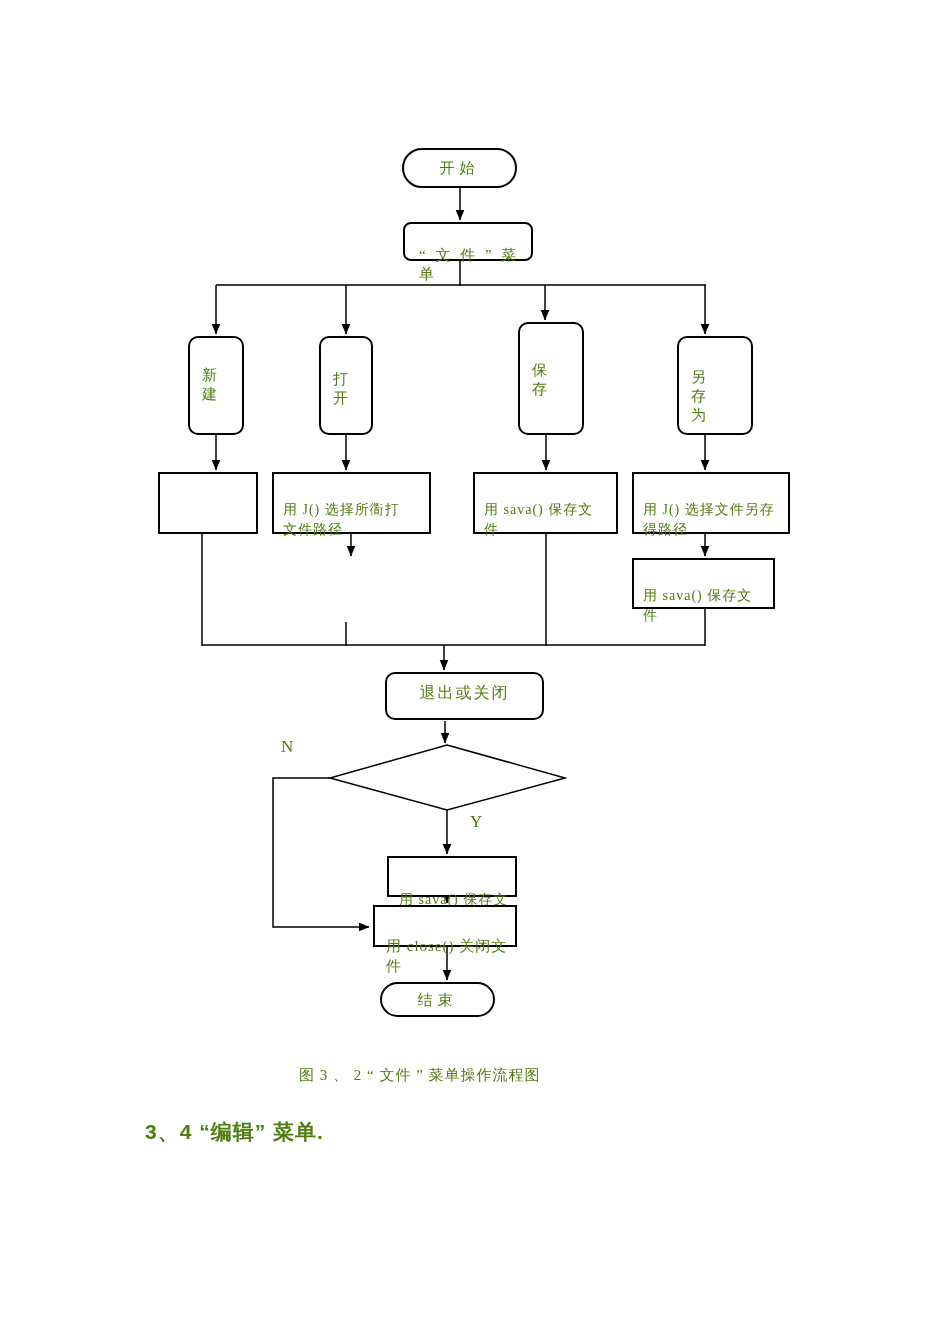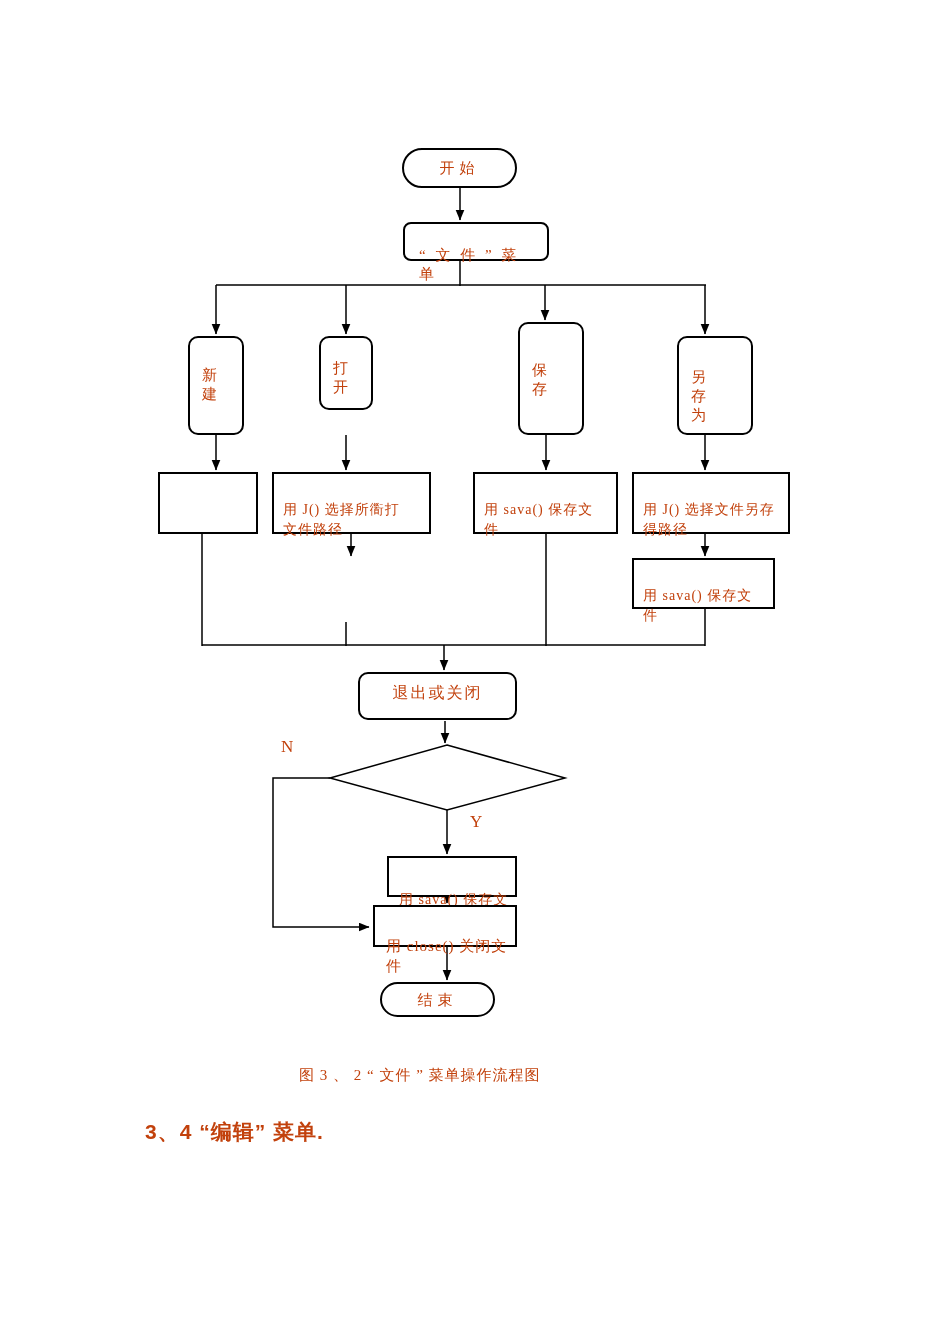--- a/index.html
+++ b/index.html
@@ -2,21 +2,21 @@
 <html><head>
 <meta charset="utf-8">
 <style>
   html,body{margin:0;padding:0;background:#e8e8e8;}
   .page{
     position:relative;
     width:950px;height:1344px;
     margin:0 auto;
     background:#ffffff;
     font-family:"Liberation Serif","DejaVu Serif",serif;
-    color:#c2410c;
+    color:#4d7c0f;
     overflow:hidden;
   }
   svg.wires{position:absolute;left:0;top:0;z-index:1;}
   .node{
     position:absolute;
     box-sizing:border-box;
     border:2px solid #000;
     background:#fff;
     z-index:2;
     white-space:pre-line;
@@ -27,21 +27,21 @@
   .oval{border-radius:22px;display:flex;align-items:center;justify-content:center;letter-spacing:5px;font-size:15px;}
   .rounded{border-radius:10px;}
   .vlabel{word-break:break-all;font-size:15px;line-height:19px;letter-spacing:0;}
   .vlabel .inner{width:17px;}
   .steptext{padding:6px 8px 0 9px;letter-spacing:1px;}
   .freetext{
     position:absolute;z-index:3;background:transparent;
     white-space:pre-line;
   }
   .menu-box{border-radius:8px;padding:3px 0 0 14px;font-size:15px;letter-spacing:3px;line-height:19px;}
-  .exit-box{display:flex;align-items:flex-start;justify-content:center;padding-top:9px;font-size:16px;letter-spacing:2px;}
+  .exit-box{display:flex;align-items:flex-start;justify-content:center;padding-top:9px;font-size:16px;letter-spacing:2px;margin-left:27px;}
   .caption{font-size:15px;letter-spacing:1px;}
   .heading{
     font-family:"Liberation Sans","DejaVu Sans",sans-serif;
     font-weight:bold;font-size:21px;letter-spacing:1px;
   }
   .branch-label{font-size:17px;font-family:"Liberation Serif","DejaVu Serif",serif;}
 </style>
 </head>
 <body>
 
@@ -91,30 +91,30 @@
       <line x1="447" y1="897" x2="447" y2="903" marker-end="url(#ah)"></line>
 
       <line x1="447" y1="947" x2="447" y2="980" marker-end="url(#ah)"></line>
     </g>
   </svg>
 
   <div class="node oval" style="left:402px;top:148px;width:115px;height:40px;">
     <span>开始</span>
   </div>
 
-  <div class="node menu-box" style="left:403px;top:222px;width:146px;height:39px;">
+  <div class="node menu-box" style="left:403px;top:222px;width:130px;height:39px;">
     <span>“ 文 件 ” 菜
 单</span>
   </div>
 
   <div class="node rounded vlabel" style="left:188px;top:336px;width:56px;height:99px;padding:9px 0 6px 12px;">
     <div class="inner">新建</div>
   </div>
 
-  <div class="node rounded vlabel" style="left:319px;top:336px;width:54px;height:74px;padding:2px 0 0 12px;">
+  <div class="node rounded vlabel" style="left:319px;top:336px;width:54px;height:99px;padding:13px 0 0 12px;">
     <div class="inner">打开</div>
   </div>
 
   <div class="node rounded vlabel" style="left:518px;top:322px;width:66px;height:113px;padding:18px 0 0 12px;">
     <div class="inner">保存</div>
   </div>
 
   <div class="node rounded vlabel" style="left:677px;top:336px;width:76px;height:99px;padding:11px 0 12px 12px;">
     <div class="inner">另存为</div>
   </div>

